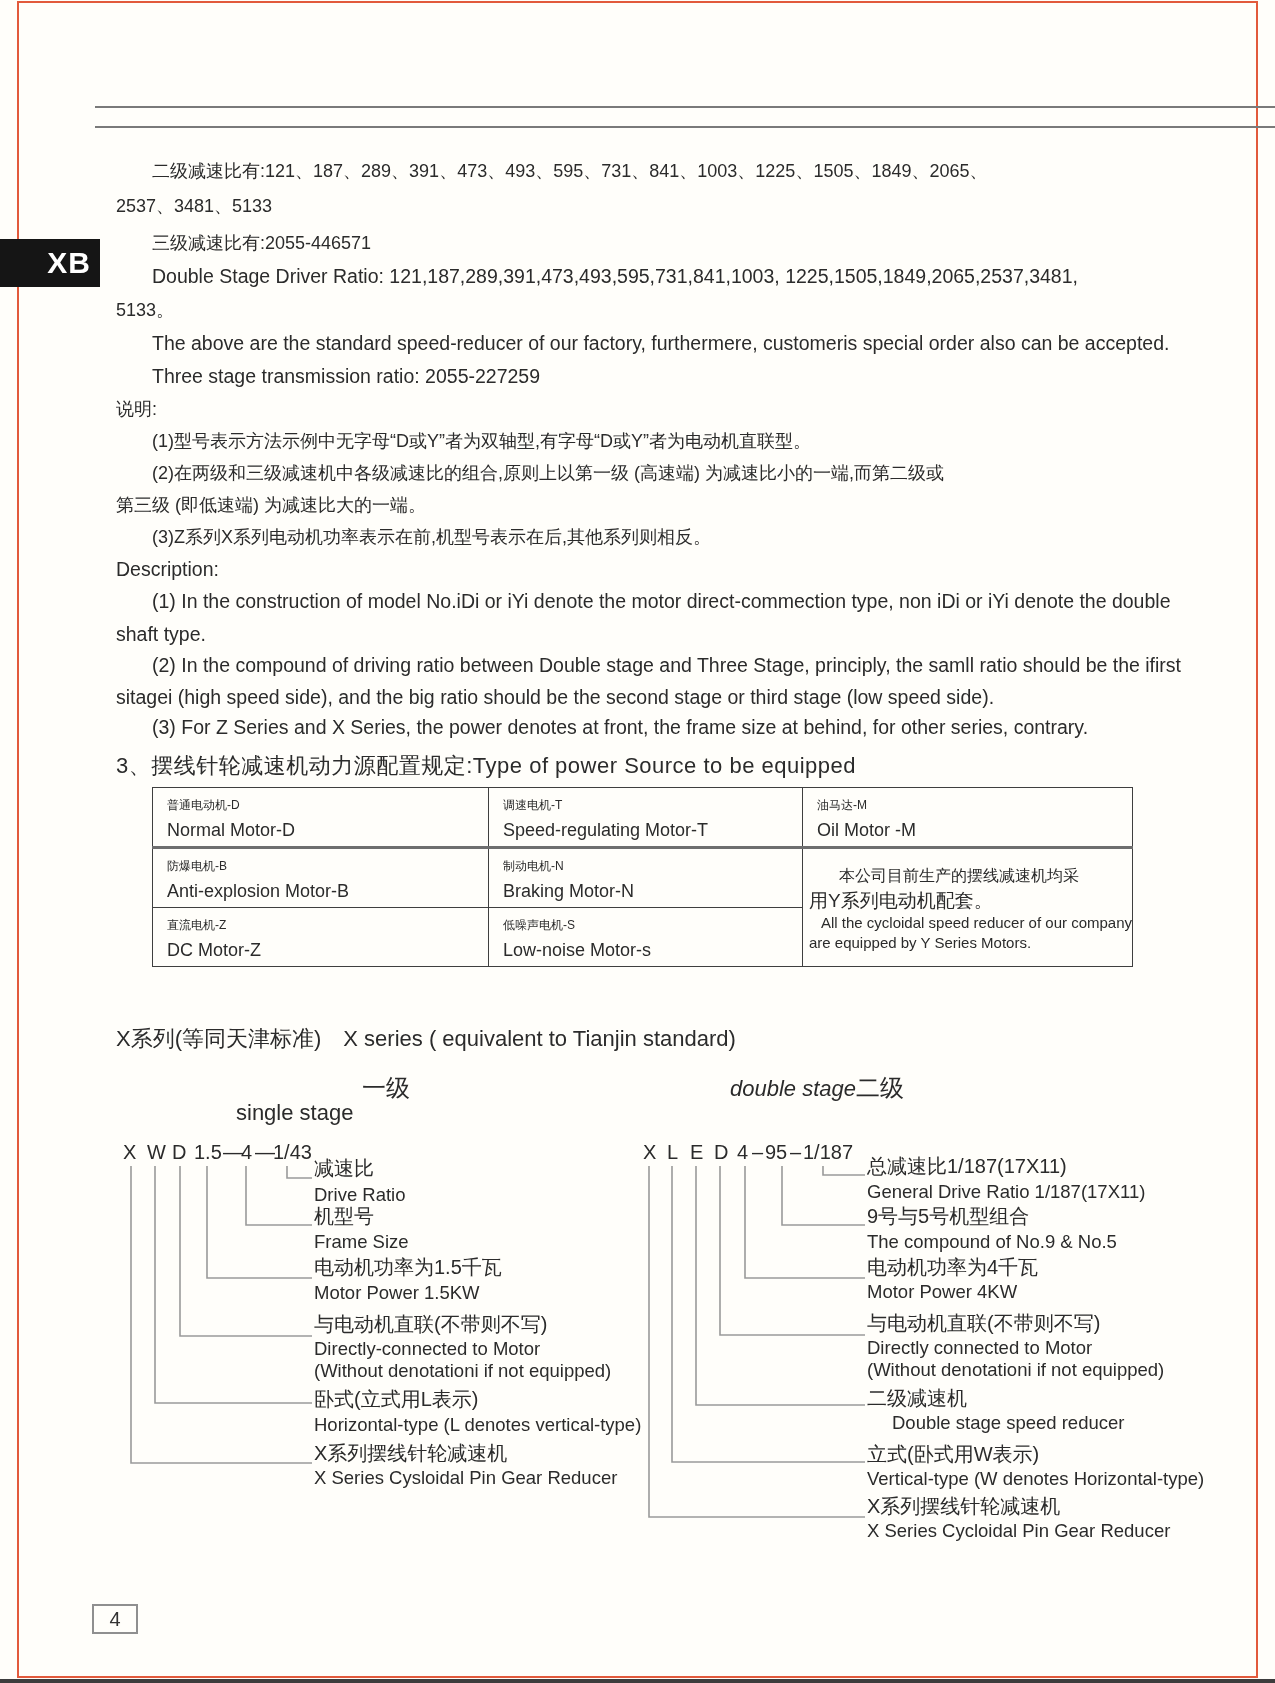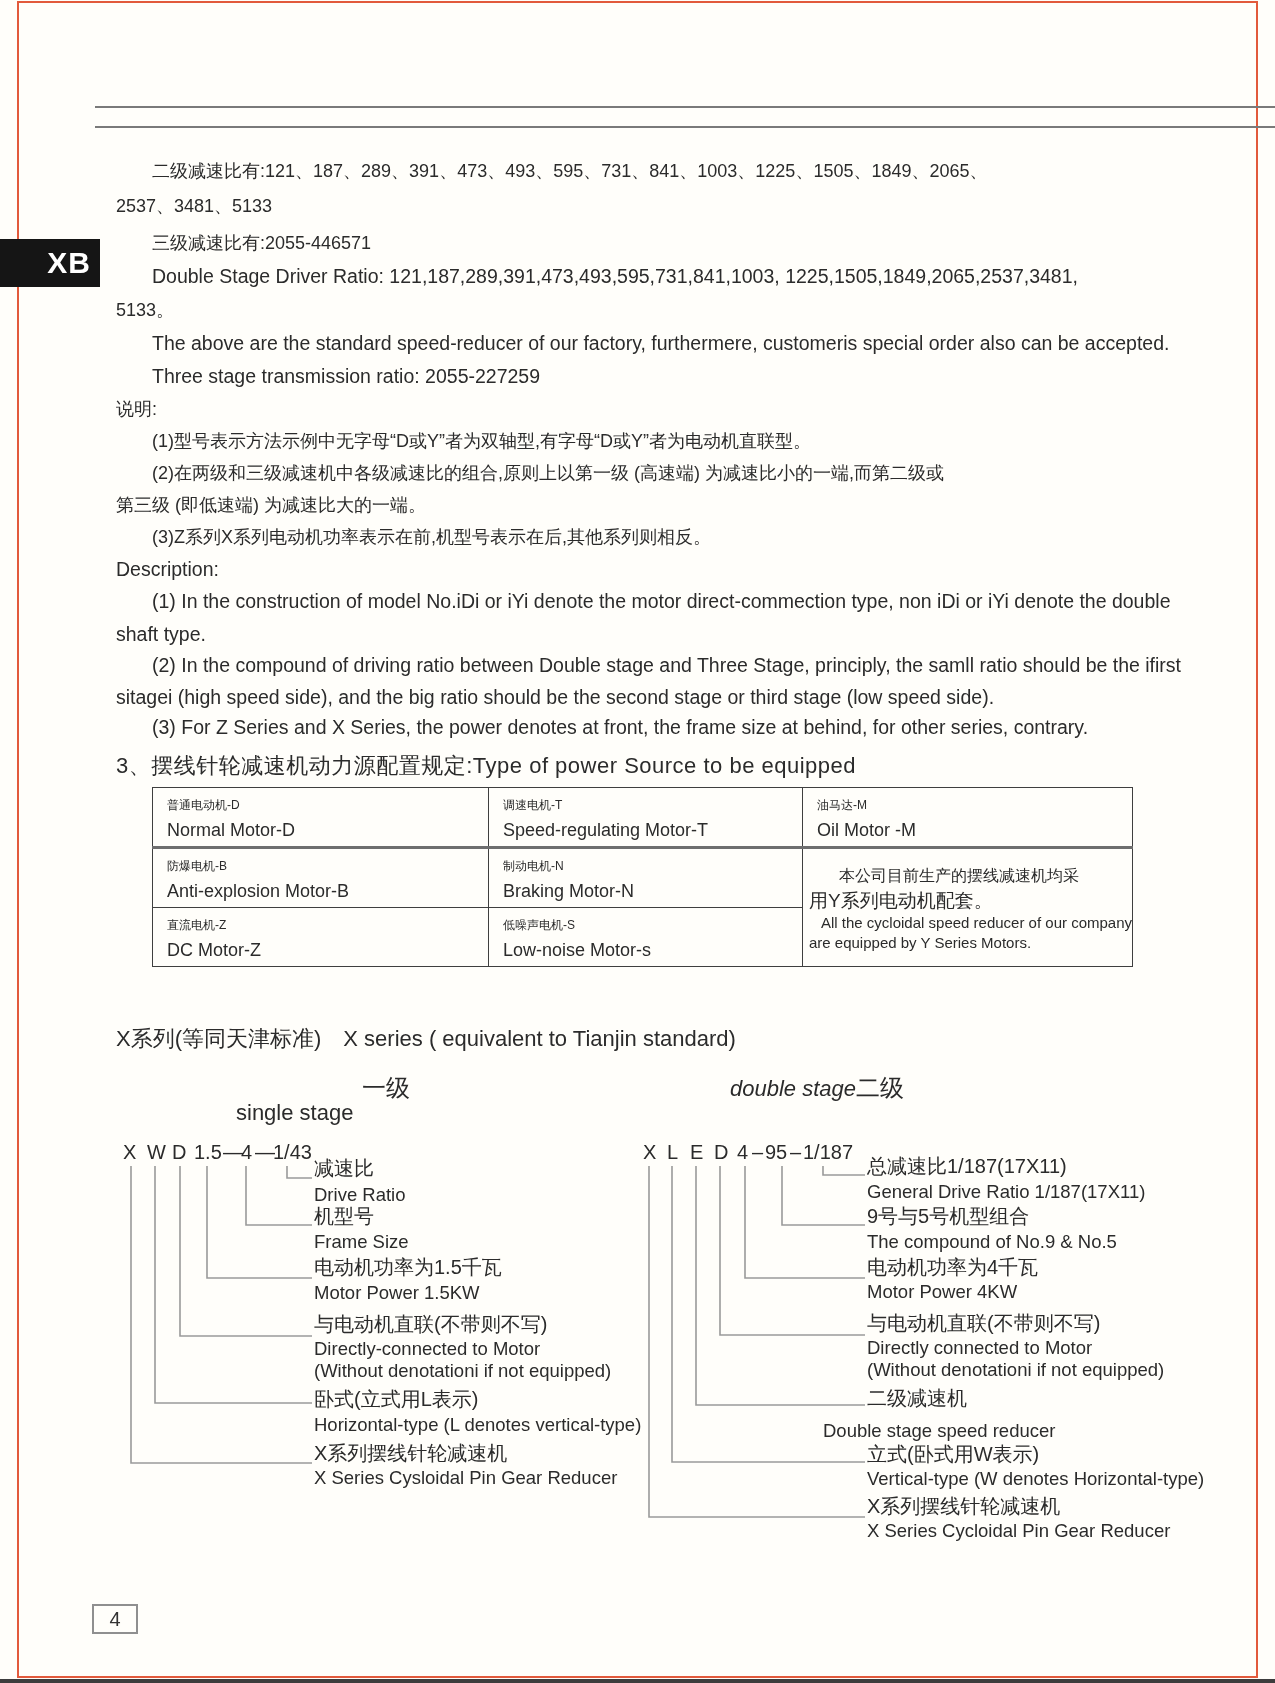--- a/index.html
+++ b/index.html
@@ -192,21 +192,21 @@
   <div class="lbl-cn" style="left:867px;top:1154px;">总减速比1/187(17X11)</div>
   <div class="lbl-en" style="left:867px;top:1180px;">General Drive Ratio 1/187(17X11)</div>
   <div class="lbl-cn" style="left:867px;top:1204px;">9号与5号机型组合</div>
   <div class="lbl-en" style="left:867px;top:1230px;">The compound of No.9 &amp; No.5</div>
   <div class="lbl-cn" style="left:867px;top:1255px;">电动机功率为4千瓦</div>
   <div class="lbl-en" style="left:867px;top:1280px;">Motor Power 4KW</div>
   <div class="lbl-cn" style="left:867px;top:1311px;">与电动机直联(不带则不写)</div>
   <div class="lbl-en" style="left:867px;top:1336px;">Directly connected to Motor</div>
   <div class="lbl-en" style="left:867px;top:1358px;">(Without denotationi if not equipped)</div>
   <div class="lbl-cn" style="left:867px;top:1386px;">二级减速机</div>
-  <div class="lbl-en" style="left:823px;top:1411px;margin-top:8px;">Double stage speed reducer</div>
+  <div class="lbl-en" style="left:892px;top:1411px;">Double stage speed reducer</div>
   <div class="lbl-cn" style="left:867px;top:1442px;">立式(卧式用W表示)</div>
   <div class="lbl-en" style="left:867px;top:1467px;">Vertical-type (W denotes Horizontal-type)</div>
   <div class="lbl-cn" style="left:867px;top:1494px;">X系列摆线针轮减速机</div>
   <div class="lbl-en" style="left:867px;top:1519px;">X Series Cycloidal Pin Gear Reducer</div>
 
   <div class="pagebox">
     <span>4</span>
   </div>
 
 </div>

